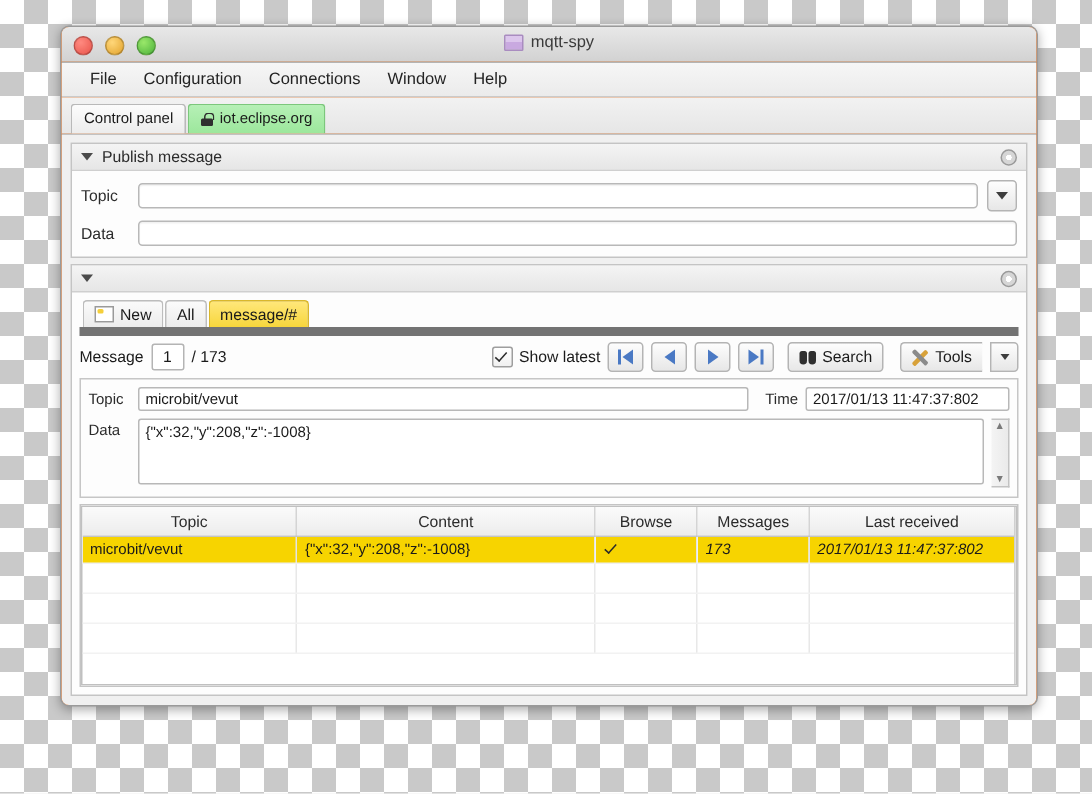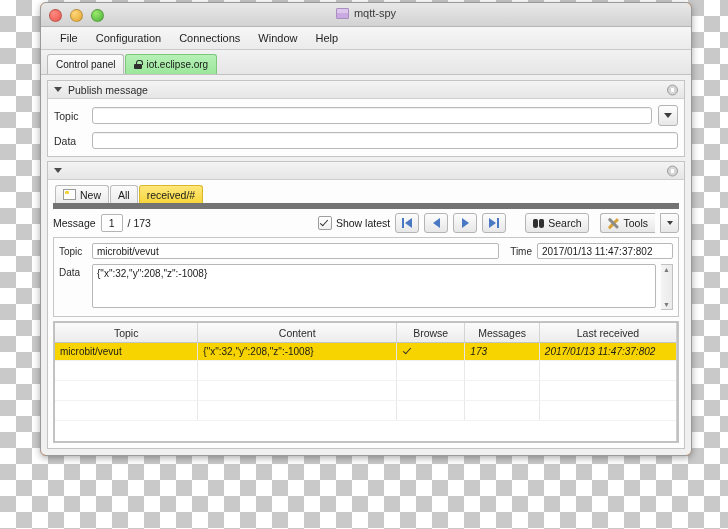--- a/index.html
+++ b/index.html
@@ -16,21 +16,21 @@
     background-image:
       linear-gradient(45deg, #c9c9c9 25%, transparent 25%, transparent 75%, #c9c9c9 75%),
       linear-gradient(45deg, #c9c9c9 25%, transparent 25%, transparent 75%, #c9c9c9 75%);
     background-size: 32px 32px;
     background-position: 0 0, 16px 16px;
   }
 
   
   .window {
     position: absolute;
-    left: 40px; top: 2px;
+    left: 40px; top: 17px;
     width: 650px; height: 452px;
     background: #f97316;
     border: 1px solid #9a9a9a;
     border-radius: 6px;
     box-shadow: 0 2px 7px rgba(0,0,0,0.32);
     overflow: hidden;
     display: flex;
     flex-direction: column;
   }
 
@@ -598,21 +598,21 @@
 
         <div class="subtabs">
           <div class="stab">
             <span class="newicon"></span>
             <span>New</span>
           </div>
           <div class="stab">
             <span>All</span>
           </div>
           <div class="stab active">
-            <span>received/#</span>
+            <span>message/#</span>
           </div>
         </div>
 
         <div class="msgbar">
           <span class="lbl">Message</span>
           <span class="spin">1</span>
           <span class="lbl">/ 173</span>
           <span class="spacer"></span>
 
           <span class="chk-wrap">
@@ -628,21 +628,21 @@
             <span class="arw left"></span>
           </span>
           <span class="navbtn">
             <span class="arw right"></span>
           </span>
           <span class="navbtn">
             <span class="arw right"></span>
             <span class="bar"></span>
           </span>
 
-          <span class="tbtn" style="margin-left:14px;">
+          <span class="tbtn" style="margin-left:4px;">
             <span class="binoc">
                 <span></span>
                 <span></span>
               </span>
             <span>Search</span>
           </span>
 
           <span class="tbtn split-left" style="margin-left:6px;">
             <span class="toolsicon"></span>
             <span>Tools</span>

